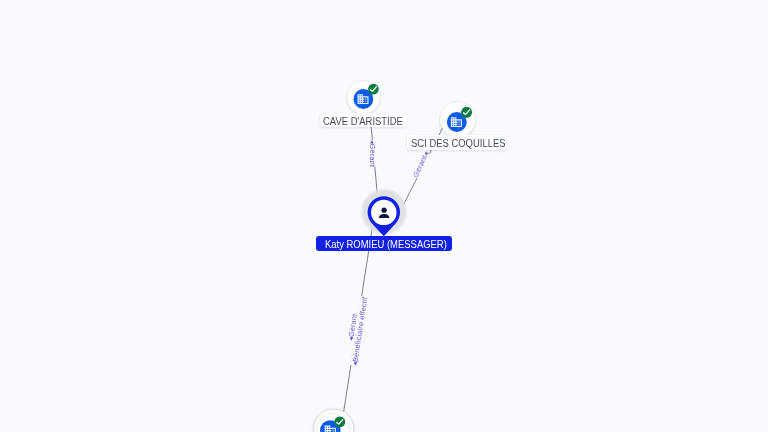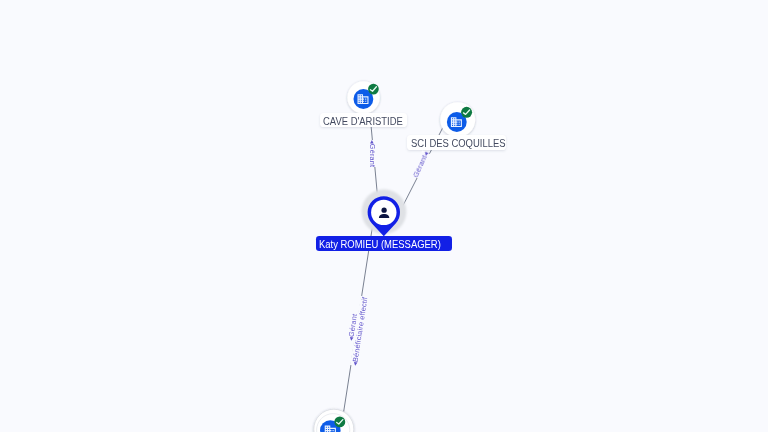--- a/index.html
+++ b/index.html
@@ -7,21 +7,21 @@
        font-family:"Liberation Sans",sans-serif;-webkit-font-smoothing:antialiased;}
   #graph{position:absolute;left:0;top:0;width:768px;height:416px;background:#f9fafe;}
   svg.layer{position:absolute;left:0;top:0;width:768px;height:432px;overflow:visible;}
 
   .nlbl{position:absolute;box-sizing:border-box;border-radius:3.6px;
         height:14.8px;line-height:14.8px;white-space:nowrap;overflow:hidden;}
   .nlbl > span{display:inline-block;transform:scaleX(0.945) translateZ(0);transform-origin:left center;
         font-size:10px;}
   .nlbl.company{background:#ffffff;color:#434a60;
         box-shadow:0 1px 2.5px rgba(60,70,100,0.14);padding-left:3.6px;}
-  .nlbl.person{background:#1220e6;color:#ffffff;border-radius:3.2px;padding-left:3px;}
+  .nlbl.person{background:#1220e6;color:#ffffff;border-radius:3.2px;padding-left:9px;}
 
   .elbl{position:absolute;color:#6255cb;font-size:7.2px;letter-spacing:0.25px;white-space:nowrap;
         transform-origin:0 0;line-height:8px;background:#f9fafe;padding:0.6px 0;
         -webkit-font-smoothing:antialiased;opacity:0.999;}
   .elbl > span{display:inline-block;}
 </style>
 </head>
 <body>
 
 <div id="graph">

